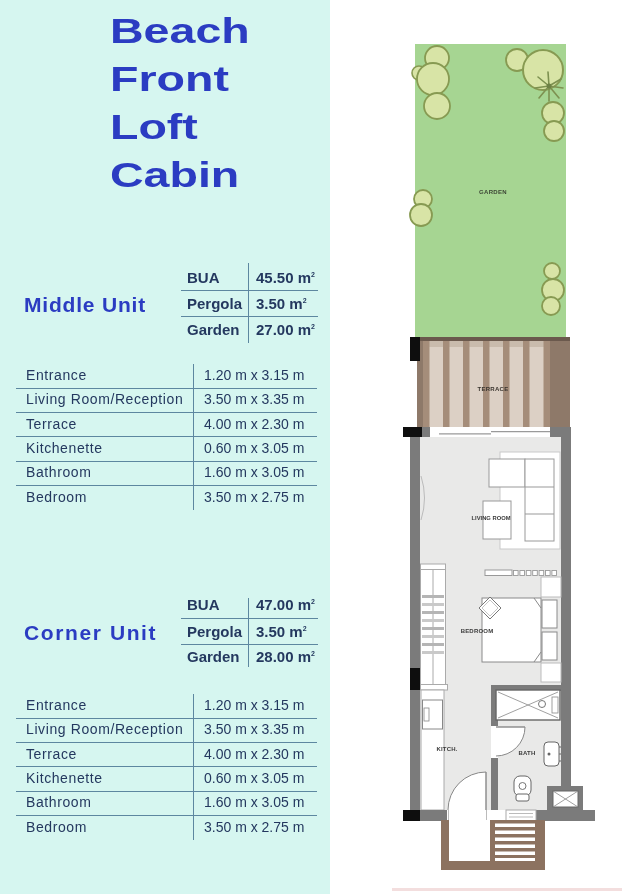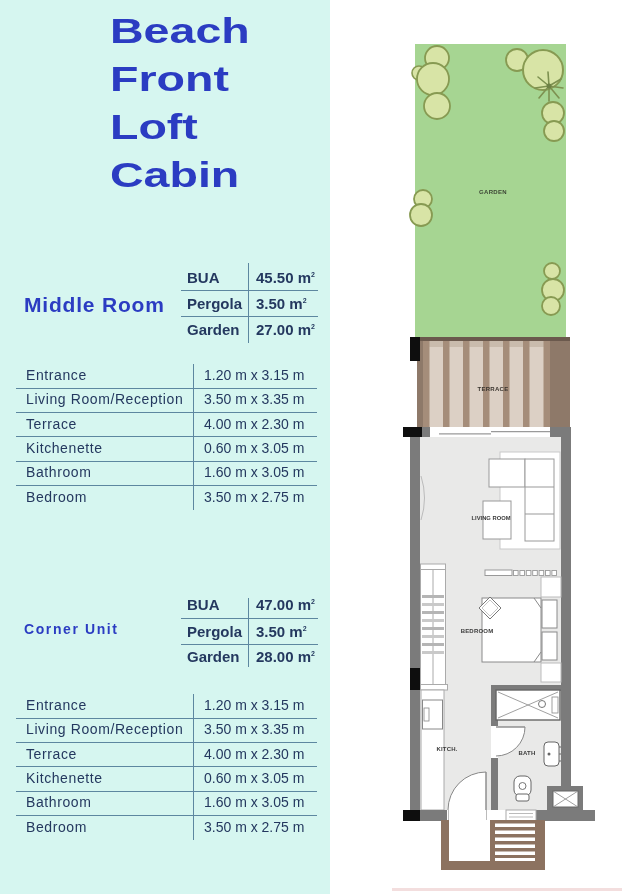--- a/index.html
+++ b/index.html
@@ -9,21 +9,21 @@
   .lbl{letter-spacing:0.6px;}
   .line{position:absolute;background:#5d87a0;}
 </style>
 </head>
 <body>
 
 <div class="abs" style="left:0;top:0;width:330px;height:894px;background:#d6f6f0;"></div>
 
 <div class="abs" style="left:110px;top:7px;font-size:35px;font-weight:bold;color:#2b3cc2;line-height:48px;transform:scaleX(1.33);transform-origin:left top;">Beach<br>Front<br>Loft<br>Cabin</div>
 
-<div class="abs" style="left:24px;top:293px;font-size:21px;font-weight:bold;color:#2b3cc2;letter-spacing:0.8px;">Middle Room</div>
+<div class="abs" style="left:24px;top:293px;font-size:21px;font-weight:bold;color:#2b3cc2;letter-spacing:0.8px;">Middle Unit</div>
 
 <div class="abs navy" style="left:187px;top:269px;font-size:15px;font-weight:bold;">BUA</div>
 <div class="abs navy" style="left:256px;top:269px;font-size:15px;font-weight:bold;">45.50 m<sup style="font-size:7px;">2</sup></div>
 <div class="line" style="left:181px;top:290px;width:137px;height:1px;"></div>
 <div class="abs navy" style="left:187px;top:295px;font-size:15px;font-weight:bold;">Pergola</div>
 <div class="abs navy" style="left:256px;top:295px;font-size:15px;font-weight:bold;">3.50 m<sup style="font-size:7px;">2</sup></div>
 <div class="line" style="left:181px;top:316px;width:137px;height:1px;"></div>
 <div class="abs navy" style="left:187px;top:321px;font-size:15px;font-weight:bold;">Garden</div>
 <div class="abs navy" style="left:256px;top:321px;font-size:15px;font-weight:bold;">27.00 m<sup style="font-size:7px;">2</sup></div>
 <div class="line" style="left:248px;top:263px;width:1px;height:80px;"></div>
@@ -40,21 +40,21 @@
 <div class="abs navy lbl" style="left:26px;top:440px;font-size:14px;">Kitchenette</div>
 <div class="abs navy" style="left:204px;top:440px;font-size:14px;">0.60 m x 3.05 m</div>
 <div class="line" style="left:16px;top:461px;width:301px;height:1px;"></div>
 <div class="abs navy lbl" style="left:26px;top:464px;font-size:14px;">Bathroom</div>
 <div class="abs navy" style="left:204px;top:464px;font-size:14px;">1.60 m x 3.05 m</div>
 <div class="line" style="left:16px;top:485px;width:301px;height:1px;"></div>
 <div class="abs navy lbl" style="left:26px;top:489px;font-size:14px;">Bedroom</div>
 <div class="abs navy" style="left:204px;top:489px;font-size:14px;">3.50 m x 2.75 m</div>
 <div class="line" style="left:193px;top:364px;width:1px;height:146px;"></div>
 
-<div class="abs" style="left:24px;top:621px;font-size:14px;font-weight:bold;color:#2b3cc2;letter-spacing:1.6px;">Corner Unit</div>
+<div class="abs" style="left:24px;top:621px;font-size:21px;font-weight:bold;color:#2b3cc2;letter-spacing:1.6px;">Corner Unit</div>
 
 <div class="abs navy" style="left:187px;top:596px;font-size:15px;font-weight:bold;">BUA</div>
 <div class="abs navy" style="left:256px;top:596px;font-size:15px;font-weight:bold;">47.00 m<sup style="font-size:7px;">2</sup></div>
 <div class="line" style="left:181px;top:618px;width:137px;height:1px;"></div>
 <div class="abs navy" style="left:187px;top:623px;font-size:15px;font-weight:bold;">Pergola</div>
 <div class="abs navy" style="left:256px;top:623px;font-size:15px;font-weight:bold;">3.50 m<sup style="font-size:7px;">2</sup></div>
 <div class="line" style="left:181px;top:644px;width:137px;height:1px;"></div>
 <div class="abs navy" style="left:187px;top:648px;font-size:15px;font-weight:bold;">Garden</div>
 <div class="abs navy" style="left:256px;top:648px;font-size:15px;font-weight:bold;">28.00 m<sup style="font-size:7px;">2</sup></div>
 <div class="line" style="left:248px;top:598px;width:1px;height:69px;"></div>

